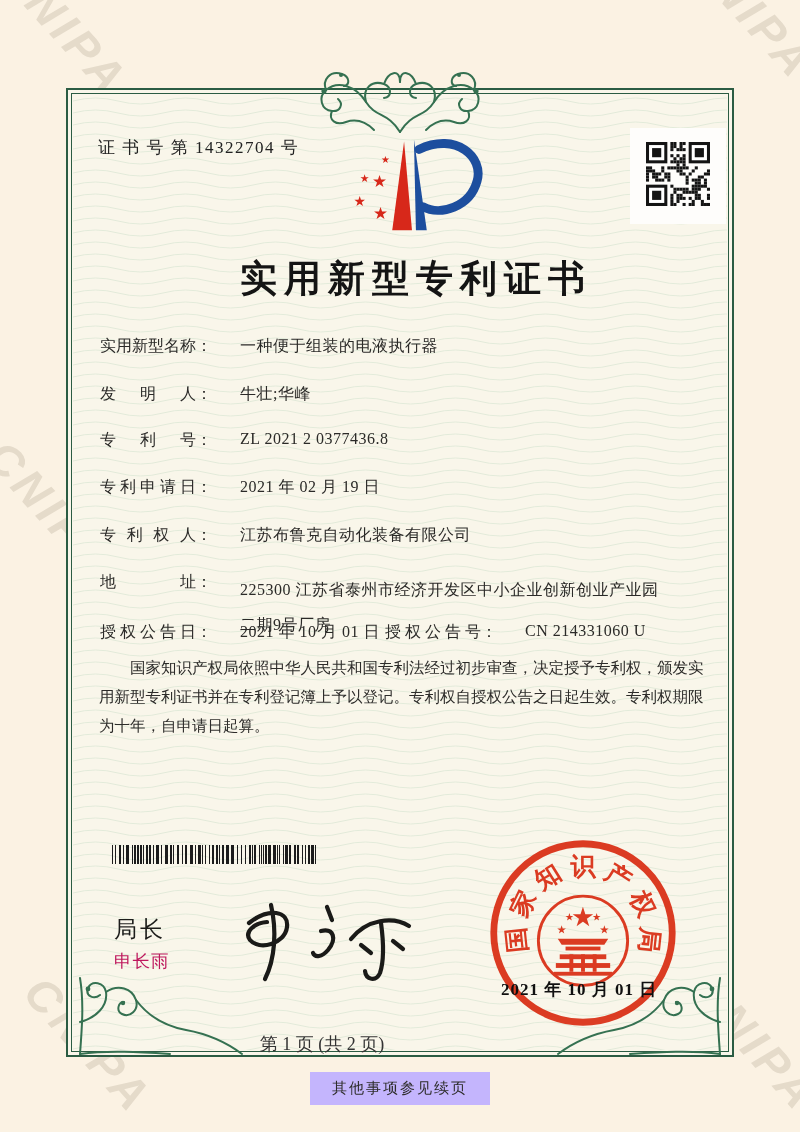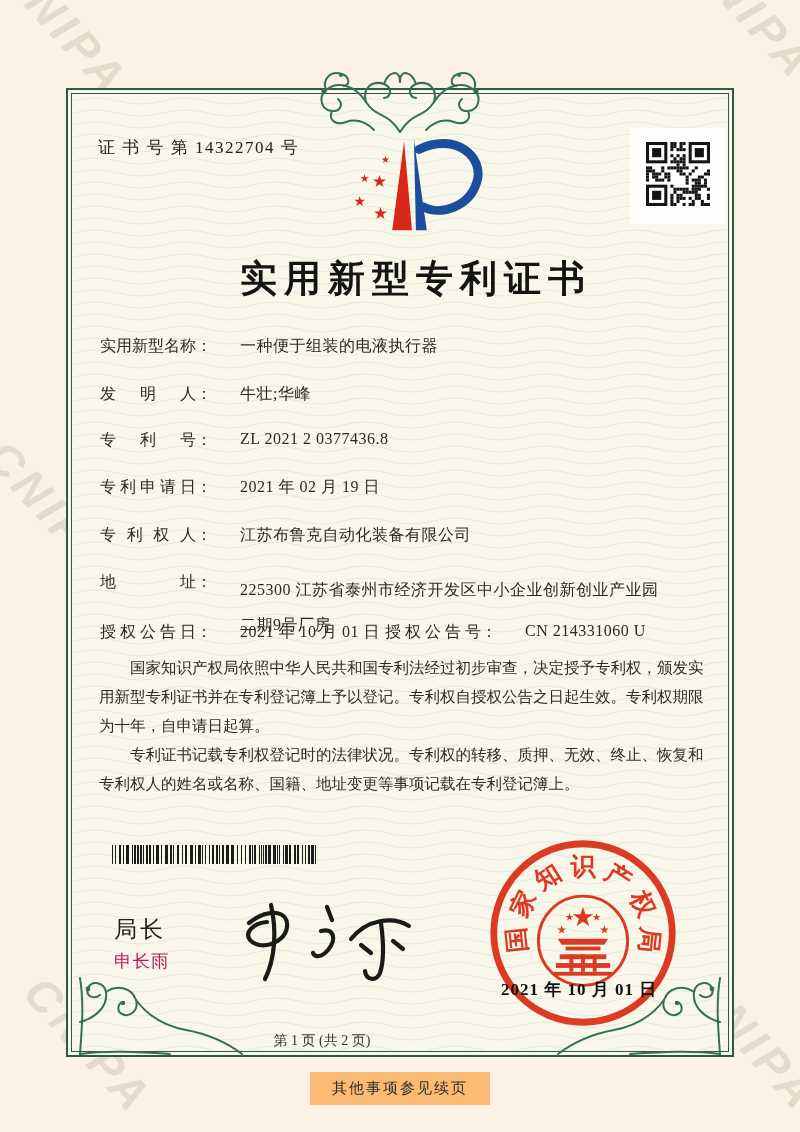--- a/index.html
+++ b/index.html
@@ -55,24 +55,24 @@
   .signer-name{position:absolute;left:114px;top:949px;font-size:17.5px;letter-spacing:1px;font-family:"Liberation Sans","DejaVu Sans",sans-serif;color:#be185d;}
   #signature-svg{position:absolute;left:235px;top:897px;}
   
   #seal-svg{position:absolute;left:486px;top:836px;}
   #seal-svg text{font-family:"Liberation Serif","DejaVu Serif",serif;font-weight:bold;}
   .seal-date{
     position:absolute;left:501px;top:978px;font-size:17px;font-weight:bold;
     letter-spacing:1px;color:#101010;white-space:nowrap;
   }
   
-  .page-info{position:absolute;left:0;top:1032px;width:644px;text-align:center;font-size:14px;color:#333;}
+  .page-info{position:absolute;left:0;top:1032px;width:644px;text-align:center;font-size:18px;color:#333;}
   .footer-note{
     position:absolute;left:50%;top:1072px;transform:translateX(-50%);
-    background:#fdba74;padding:7px 22px;font-size:15px;color:#2d2c2a;letter-spacing:2px;white-space:nowrap;
+    background:#c4b5fd;padding:7px 22px;font-size:15px;color:#2d2c2a;letter-spacing:2px;white-space:nowrap;
   }
   
   .orn{position:absolute;pointer-events:none;}
   .orn-br{transform:scaleX(-1);}
 </style>
 </head>
 <body>
 
 <span class="wm" style="left:-18px;top:0">CNIPA</span>
 <span class="wm" style="left:668px;top:-16px">CNIPA</span>
@@ -308,21 +308,20 @@
   <span class="flabel">授权公告日</span><span class="colon">：</span>
   <span class="fvalue">2021 年 10 月 01 日</span>
   <span class="grant2">
     <span class="flabel">授权公告号</span><span class="colon">：</span>
     <span class="fvalue">CN 214331060 U</span>
   </span>
 </div>
 
 <div class="paras">
   <p>国家知识产权局依照中华人民共和国专利法经过初步审查，决定授予专利权，颁发实用新型专利证书并在专利登记簿上予以登记。专利权自授权公告之日起生效。专利权期限为十年，自申请日起算。</p>
-  <p>专利证书记载专利权登记时的法律状况。专利权的转移、质押、无效、终止、恢复和专利权人的姓名或名称、国籍、地址变更等事项记载在专利登记簿上。</p>
 </div>
 
 <svg id="barcode-svg" width="206" height="19" viewBox="0 0 206 19" xmlns="http://www.w3.org/2000/svg">
     <rect x="0" y="0" width="1" height="19" fill="#1c1c1c"></rect>
     <rect x="3" y="0" width="1" height="19" fill="#1c1c1c"></rect>
     <rect x="7" y="0" width="2" height="19" fill="#1c1c1c"></rect>
     <rect x="11" y="0" width="1" height="19" fill="#1c1c1c"></rect>
     <rect x="14" y="0" width="3" height="19" fill="#1c1c1c"></rect>
     <rect x="20" y="0" width="1" height="19" fill="#1c1c1c"></rect>
     <rect x="22" y="0" width="2" height="19" fill="#1c1c1c"></rect>

